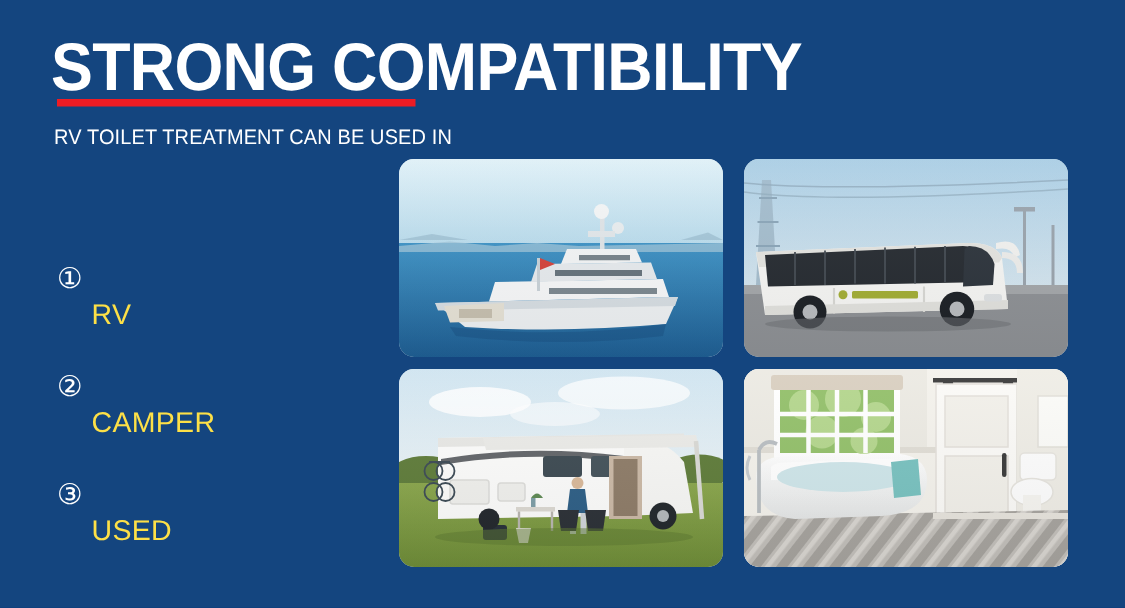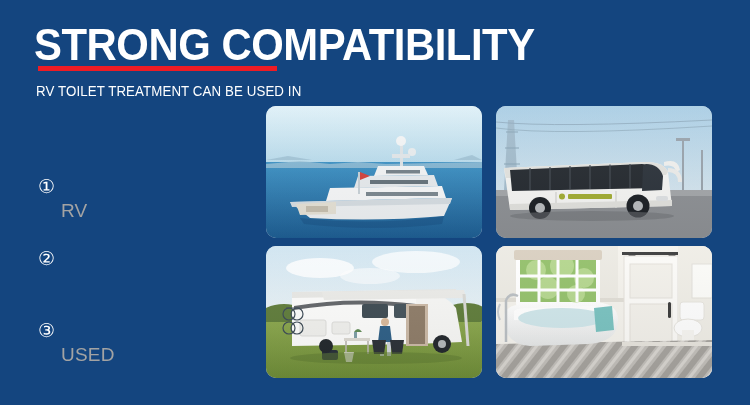--- a/index.html
+++ b/index.html
@@ -71,21 +71,21 @@
   }
   .use-num {
     font-size: 19px;
     line-height: 19px;
     color: #ffffff;
     margin-right: 6px;
   }
   .use-label {
     font-size: 19px;
     line-height: 19px;
-    color: #a3a3a3;
+    color: #fde047;
     letter-spacing: 0.2px;
     margin-top: 48px;
   }
 
   
   .grid {
     position: absolute;
     left: 266px;
     top: 106px;
     width: 446px;
@@ -122,20 +122,21 @@
 
   <div class="subhead">RV TOILET TREATMENT CAN BE USED IN</div>
 
   <ul class="use-list">
     <li class="use-item">
       <span class="use-num">①</span>
       <span class="use-label">RV</span>
     </li>
     <li class="use-item">
       <span class="use-num">②</span>
+      <span class="use-label">CAMPER</span>
     </li>
     <li class="use-item">
       <span class="use-num">③</span>
       <span class="use-label">USED</span>
     </li>
   </ul>
 
   <div class="grid">
 
     <div class="photo">

